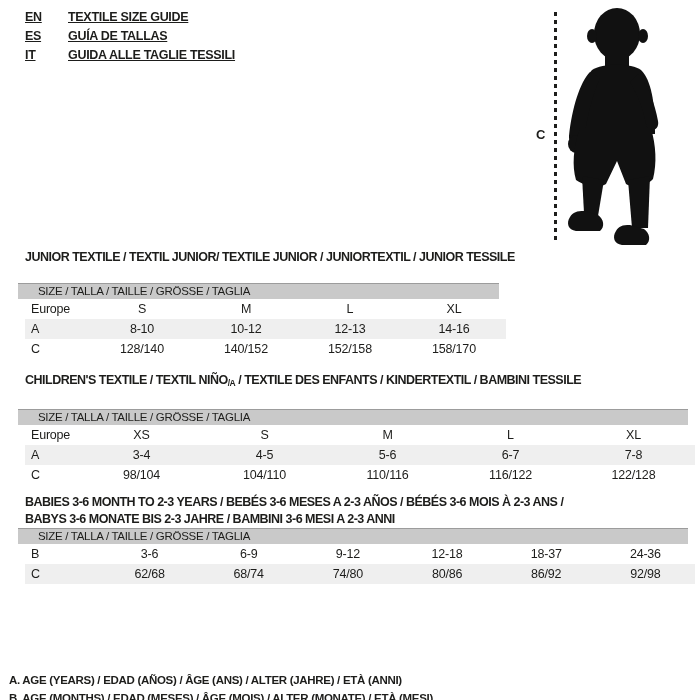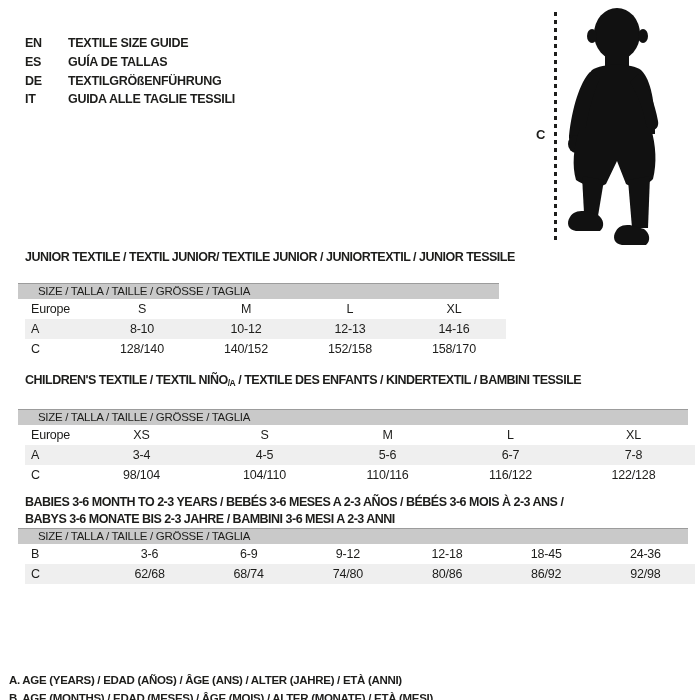--- a/index.html
+++ b/index.html
@@ -7,21 +7,21 @@
     --stripe:#efefef; --sil:#111111;
   }
   *{box-sizing:border-box;}
   html,body{margin:0;padding:0;}
   body{
     width:700px;height:700px;position:relative;overflow:hidden;
     background:var(--bg);color:var(--ink);
     font-family:"Liberation Sans","DejaVu Sans",sans-serif;
   }
   
-  .langs{position:absolute;left:25px;top:34px;}
+  .langs{position:absolute;left:25px;top:8px;text-decoration:underline;}
   .lang-row{display:flex;font-weight:bold;font-size:12.5px;line-height:18.8px;letter-spacing:-0.3px;}
   .lang-code{width:43px;}
   
   .dash-line{position:absolute;left:554px;top:12px;width:3px;height:231px;
     background:repeating-linear-gradient(to bottom,var(--ink) 0 4px,transparent 4px 8px);}
   .measure-c{position:absolute;left:536px;top:127px;font-weight:bold;font-size:13px;}
   svg.toddler{position:absolute;left:558px;top:6px;}
   svg.toddler .ink{fill:var(--sil);}
   
   .tbl-block{position:absolute;left:18px;}
@@ -50,24 +50,20 @@
 <body>
 
 <div class="langs">
     <div class="lang-row">
       <span class="lang-code">EN</span>
       <span class="lang-label">TEXTILE SIZE GUIDE</span>
     </div>
     <div class="lang-row">
       <span class="lang-code">ES</span>
       <span class="lang-label">GUÍA DE TALLAS</span>
-    </div>
-    <div class="lang-row">
-      <span class="lang-code">DE</span>
-      <span class="lang-label">TEXTILGRÖßENFÜHRUNG</span>
     </div>
     <div class="lang-row">
       <span class="lang-code">IT</span>
       <span class="lang-label">GUIDA ALLE TAGLIE TESSILI</span>
     </div>
   </div>
 
 <div class="dash-line"></div>
 <div class="measure-c">C</div>
 
@@ -170,21 +166,21 @@
       <colgroup>
         <col class="label-col">
       </colgroup>
       <tbody>
         <tr>
           <td class="label">B</td>
           <td>3-6</td>
           <td>6-9</td>
           <td>9-12</td>
           <td>12-18</td>
-          <td>18-45</td>
+          <td>18-37</td>
           <td>24-36</td>
         </tr>
         <tr class="shaded">
           <td class="label">C</td>
           <td>62/68</td>
           <td>68/74</td>
           <td>74/80</td>
           <td>80/86</td>
           <td>86/92</td>
           <td>92/98</td>

